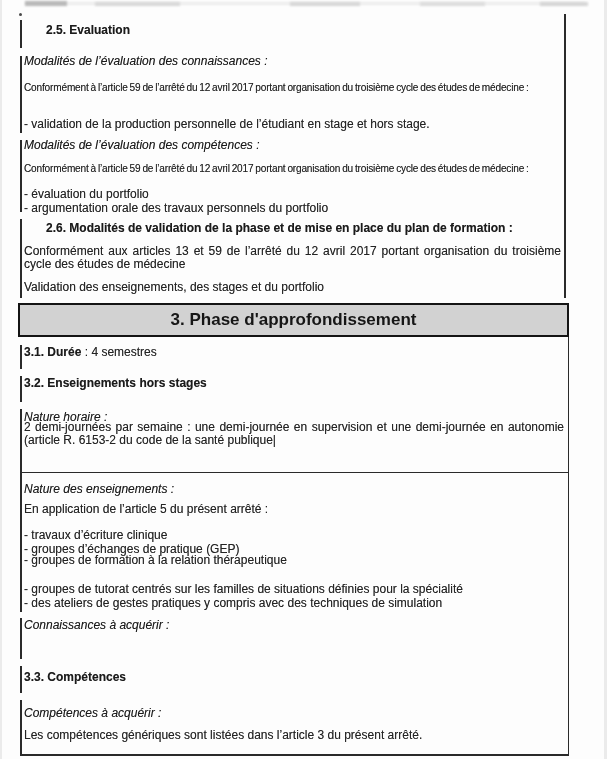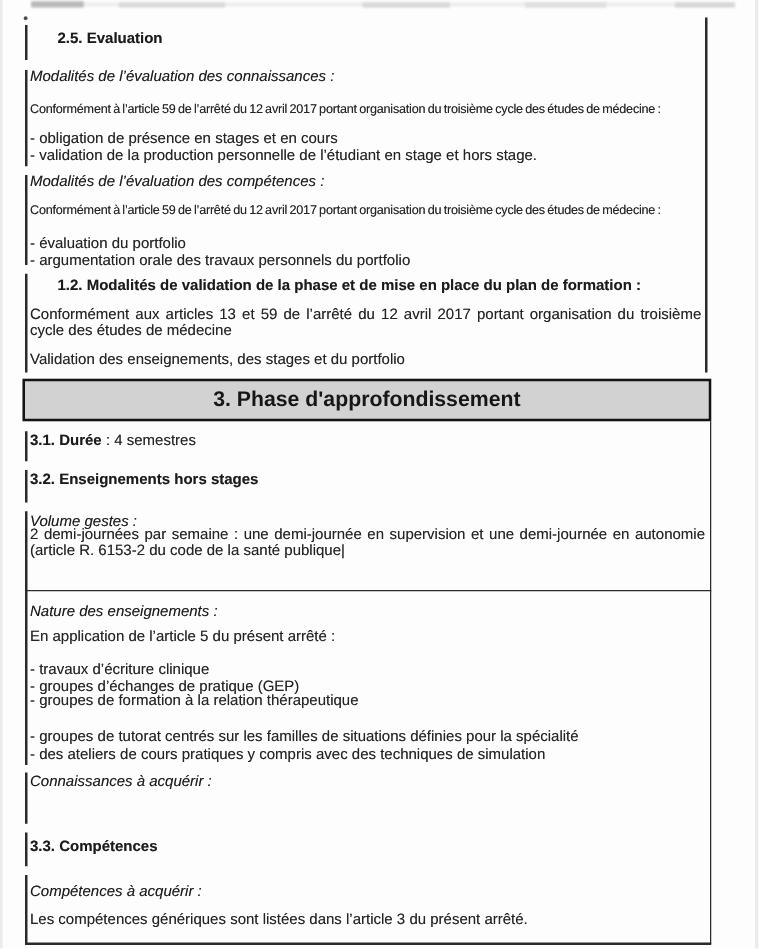--- a/index.html
+++ b/index.html
@@ -42,27 +42,26 @@
 
   <div class="v" style="left:20px;top:20px;height:28px;"></div>
   <div class="v" style="left:20px;top:56px;height:77px;"></div>
   <div class="v" style="left:20px;top:140px;height:72px;"></div>
   <div class="v" style="left:20px;top:219px;height:79px;"></div>
   <div class="v" style="left:564px;top:14px;height:284px;"></div>
 
   <div class="t b" style="left:46px;top:24px;">2.5. Evaluation</div>
   <div class="t bi" style="left:24px;top:55px;">Modalités de l’évaluation des connaissances :</div>
   <div class="t long" style="left:24px;top:81px;">Conformément à l’article 59 de l’arrêté du 12 avril 2017 portant organisation du troisième cycle des études de médecine :</div>
-  <div class="t" style="left:24px;top:104px;">- obligation de présence en stages et en cours</div>
   <div class="t" style="left:24px;top:117.5px;">- validation de la production personnelle de l’étudiant en stage et hors stage.</div>
   <div class="t bi" style="left:24px;top:139px;">Modalités de l’évaluation des compétences :</div>
   <div class="t long" style="left:24px;top:162px;">Conformément à l’article 59 de l’arrêté du 12 avril  2017 portant organisation du troisième cycle des études de médecine :</div>
   <div class="t" style="left:24px;top:188px;">- évaluation du portfolio</div>
   <div class="t" style="left:24px;top:201.5px;">- argumentation orale des travaux personnels du portfolio</div>
-  <div class="t b" style="left:46px;top:222px;">1.2. Modalités de validation de la phase et de mise en place du plan de formation :</div>
+  <div class="t b" style="left:46px;top:222px;">2.6. Modalités de validation de la phase et de mise en place du plan de formation :</div>
   <div class="t just" style="left:24px;top:245px;width:537px;">Conformément aux articles 13 et 59 de l’arrêté du 12 avril  2017 portant organisation du troisième cycle des études de médecine</div>
   <div class="t" style="left:24px;top:281px;">Validation des enseignements, des stages et du portfolio</div>
 
   <div class="bar">
     <span>3. Phase d'approfondissement</span>
   </div>
 
   <div class="v" style="left:20px;top:345px;height:24px;"></div>
   <div class="v" style="left:20px;top:376px;height:26px;"></div>
   <div class="v" style="left:20px;top:409px;height:63px;"></div>
@@ -71,27 +70,27 @@
   <div class="v" style="left:20px;top:666px;height:27px;"></div>
   <div class="v" style="left:20px;top:700px;height:55px;"></div>
   <div class="v" style="left:567.5px;top:337px;height:418px;"></div>
   <div class="h" style="left:20px;top:471.5px;width:549px;"></div>
   <div class="h" style="left:20px;top:754px;width:549px;"></div>
 
   <div class="t" style="left:24px;top:346px;">
     <span class="b">3.1. Durée</span><span> : 4 semestres</span>
   </div>
   <div class="t b" style="left:24px;top:377px;">3.2. Enseignements hors stages</div>
-  <div class="t bi" style="left:24px;top:411px;">Volume gestes :</div>
+  <div class="t bi" style="left:24px;top:411px;">Nature horaire :</div>
   <div class="t just" style="left:24px;top:421px;width:540px;">2 demi-journées par semaine : une demi-journée en supervision et une demi-journée en autonomie (article R. 6153-2 du code de la santé publique|</div>
   <div class="t bi" style="left:24px;top:483px;">Nature des enseignements :</div>
   <div class="t" style="left:24px;top:503px;">En application de l’article 5 du présent arrêté :</div>
   <div class="t" style="left:24px;top:529px;">- travaux d’écriture clinique</div>
   <div class="t" style="left:24px;top:542.5px;">- groupes d’échanges de pratique (GEP)</div>
   <div class="t" style="left:24px;top:554px;">- groupes de formation à la relation thérapeutique</div>
   <div class="t" style="left:24px;top:583px;">- groupes de tutorat centrés sur les familles de situations définies pour la spécialité</div>
-  <div class="t" style="left:24px;top:596.5px;">- des ateliers de cours pratiques  y compris avec des techniques de simulation</div>
+  <div class="t" style="left:24px;top:596.5px;">- des ateliers de gestes pratiques  y compris avec des techniques de simulation</div>
   <div class="t bi" style="left:24px;top:619px;">Connaissances à acquérir :</div>
   <div class="t b" style="left:24px;top:671px;">3.3. Compétences</div>
   <div class="t bi" style="left:24px;top:707px;">Compétences à acquérir :</div>
   <div class="t" style="left:24px;top:729px;">Les compétences génériques sont listées dans l’article 3 du présent arrêté.</div>
 
 </div>
 
 </body></html>

